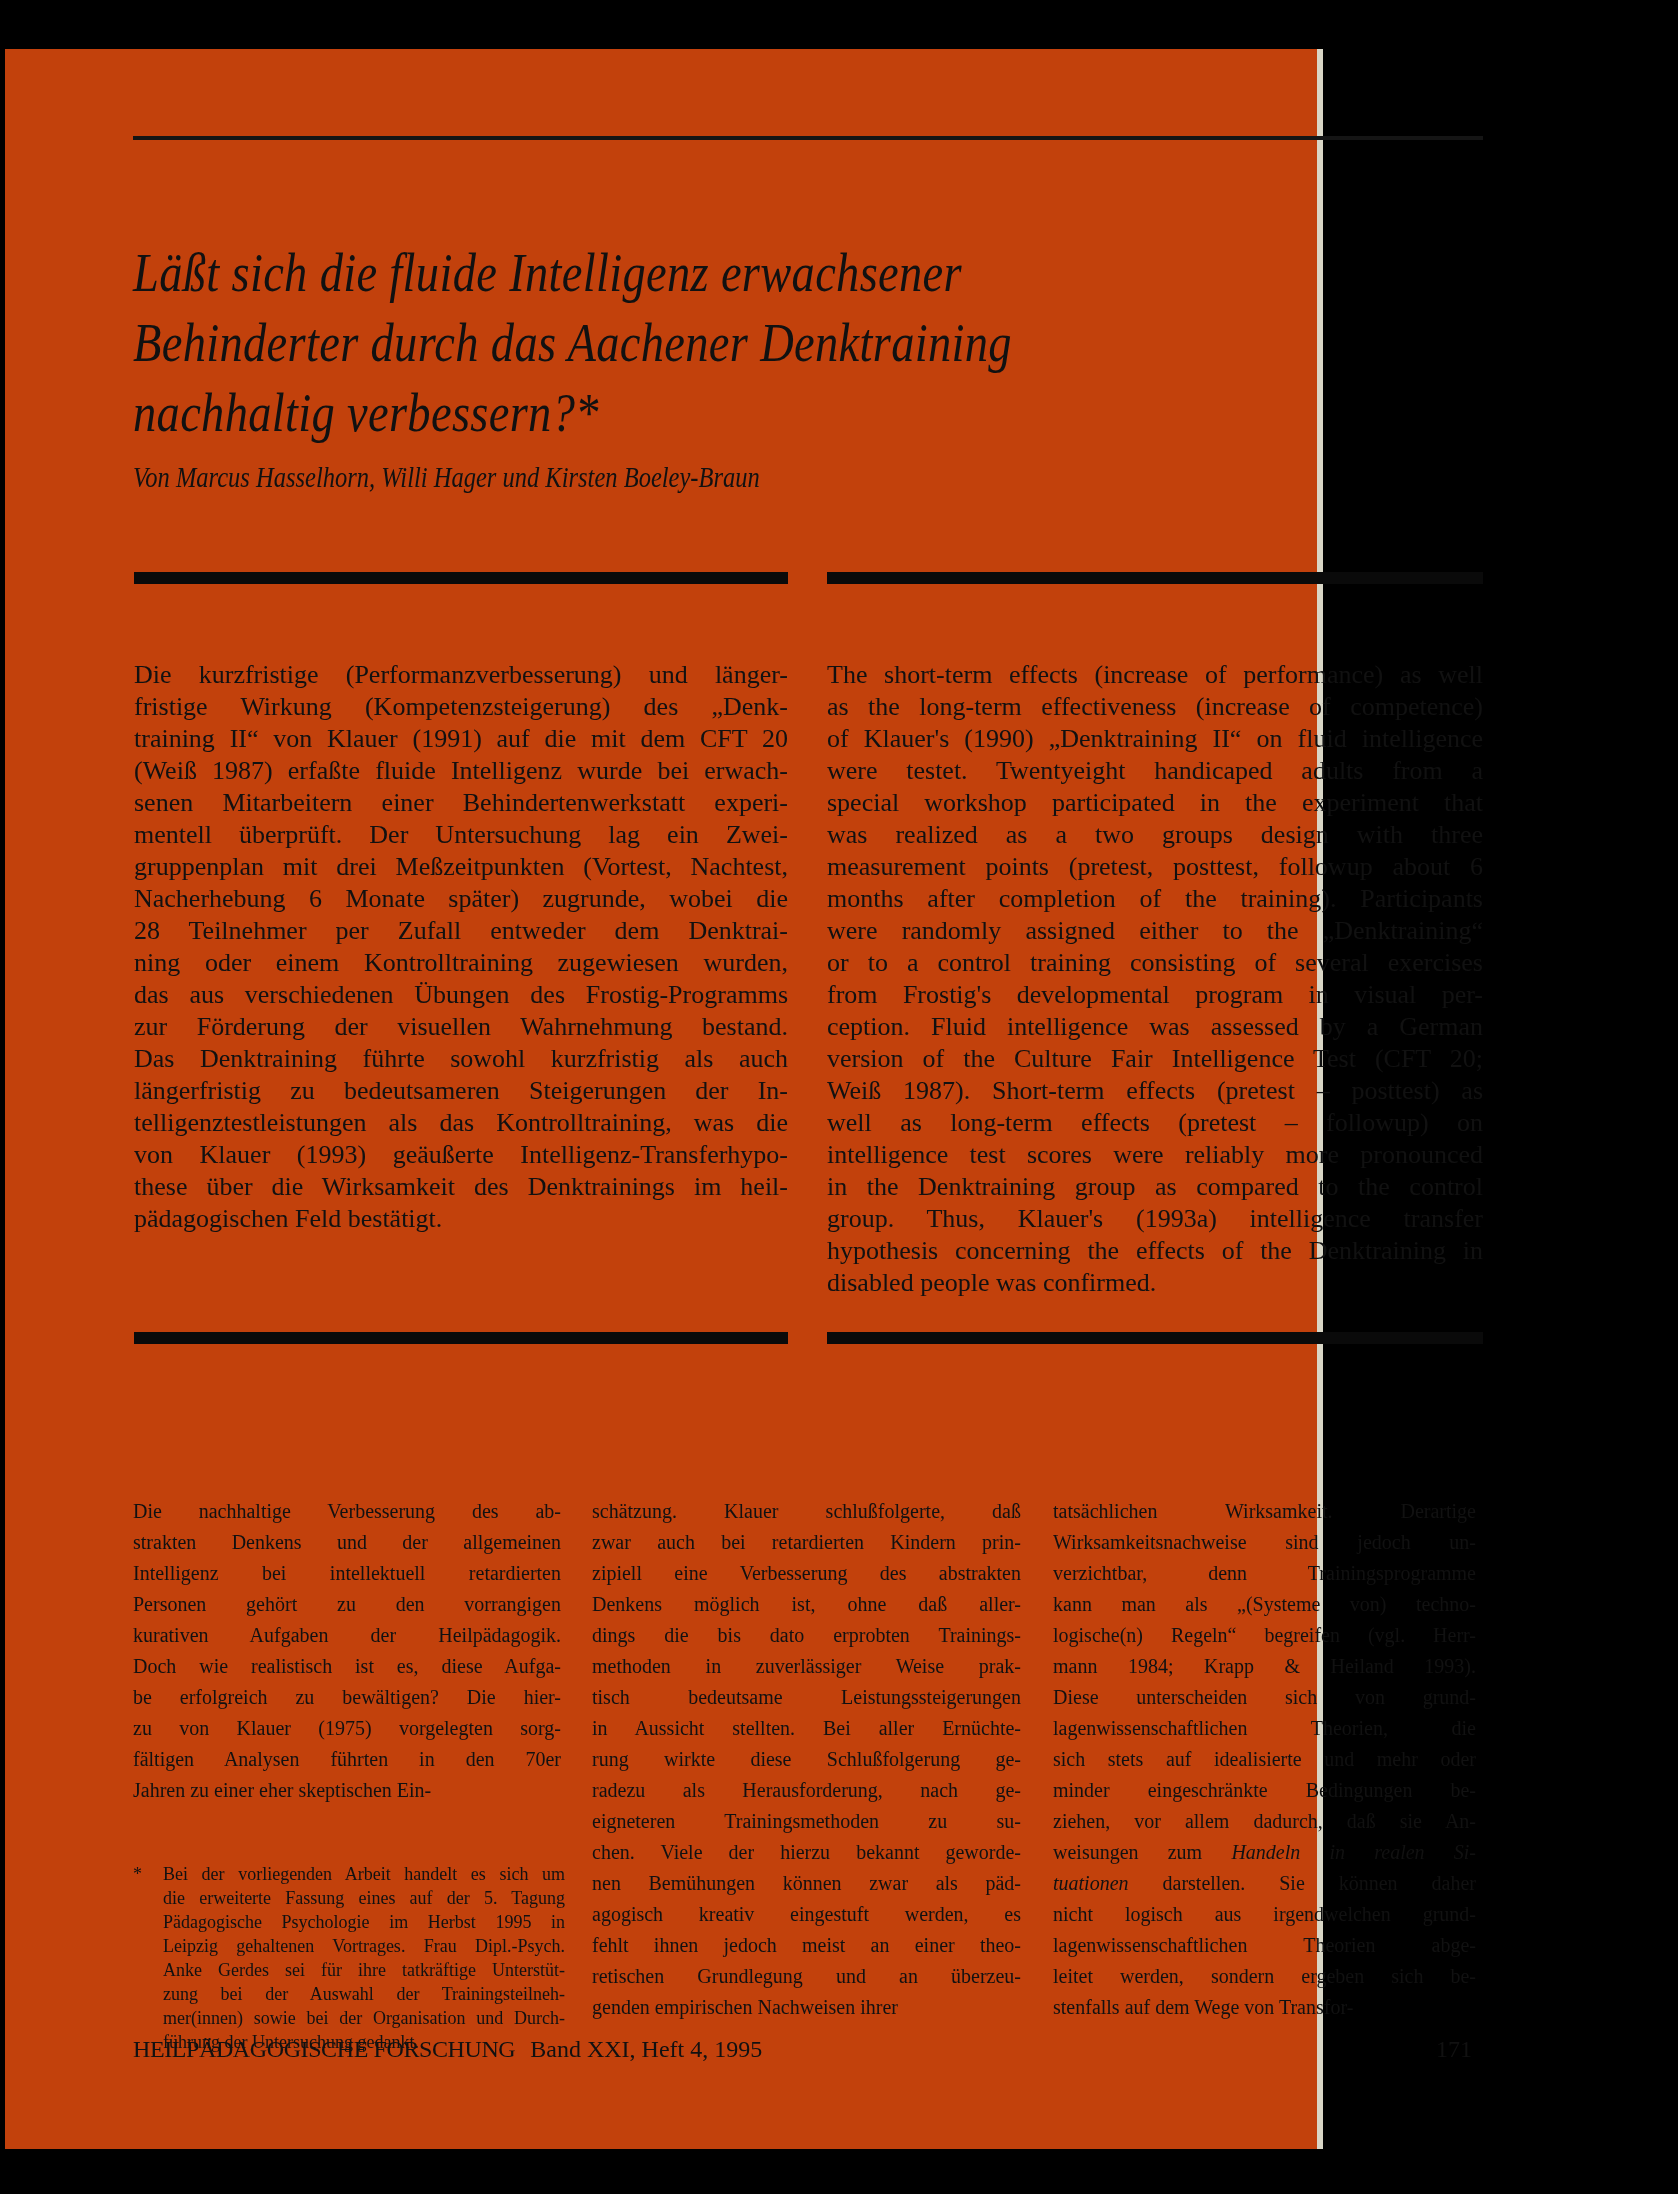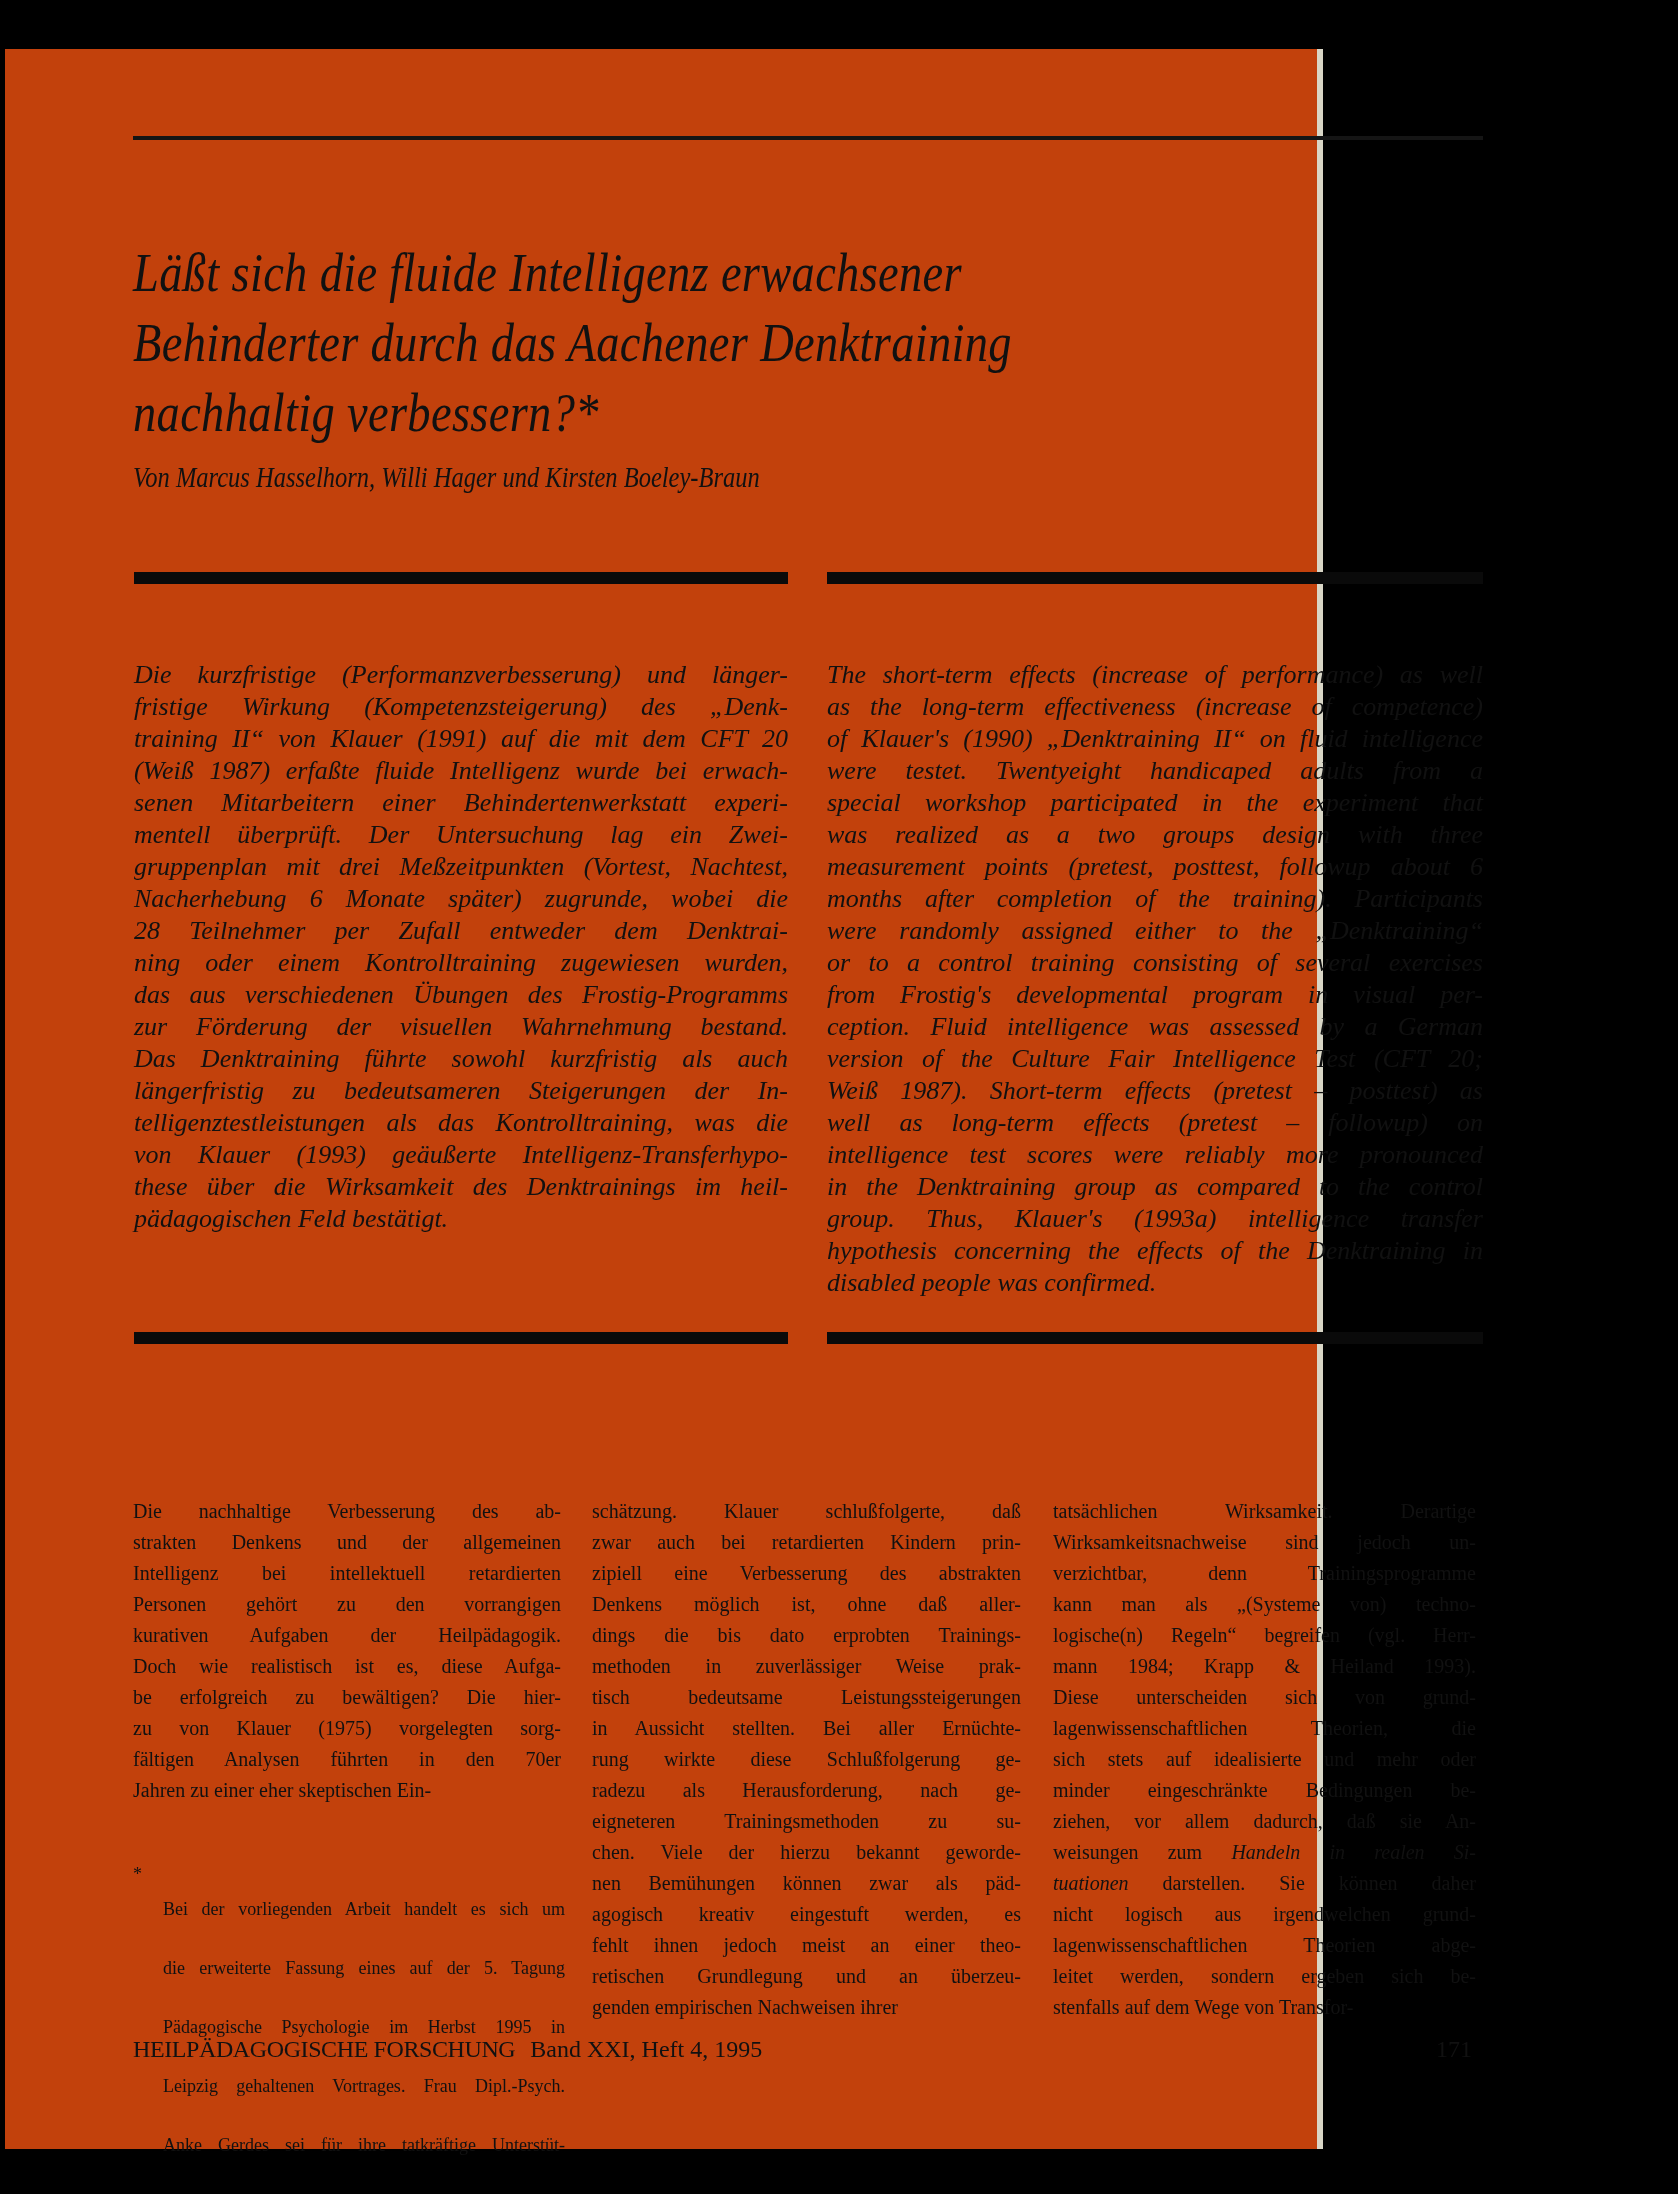--- a/index.html
+++ b/index.html
@@ -6,31 +6,31 @@
   body { width:1679px; height:2194px; background:#000; position:relative; overflow:hidden;
          font-family:"Liberation Serif", "DejaVu Serif", serif; color:#111; }
   .page { position:absolute; left:5px; top:49px; width:1318px; height:2100px; background:#c2410c; }
   .page-edge { position:absolute; right:0; top:0; width:5.9px; height:100%; background:#d9d6c6; }
   .rule-thin { position:absolute; left:128px; top:87px; width:1350px; height:4.2px; background:#151515; }
   .title { position:absolute; left:128px; top:189px; width:1259px; font-style:italic; font-size:54px;
            line-height:70px; letter-spacing:0.4px; transform:scaleX(0.86); transform-origin:left top; }
   .title span { display:block; white-space:nowrap; }
   .authors { position:absolute; left:128px; top:413px; font-style:italic; font-size:28.5px; transform:scaleX(0.86); transform-origin:left top; white-space:nowrap; }
   .rule-thick { position:absolute; height:11.8px; background:#0a0a0a; }
-  .abstract { position:absolute; top:610px; font-style:italic; font-size:26px; line-height:32px;
+  .abstract { position:absolute; top:610px; font-size:26px; line-height:32px;
               text-align:justify; }
   .abstract .line { display:block; white-space:nowrap; text-align:justify; text-align-last:justify; }
   .abstract .line.last { text-align-last:left; }
   .col { position:absolute; top:1447px; font-size:20px; line-height:31px; }
   .col .line { display:block; white-space:nowrap; text-align:justify; text-align-last:justify; }
   .col .line.last { text-align-last:left; }
   .footnote { position:absolute; left:128px; top:1813px; width:432px; font-size:18px; line-height:24px; }
   .footnote .star { position:absolute; left:0; top:0; }
   .footnote .text { position:absolute; left:30px; top:0; width:402px; }
-  .footnote .line { display:block; white-space:nowrap; text-align:justify; text-align-last:justify;margin-top:35px; }
+  .footnote .line { display:block; white-space:nowrap; text-align:justify; text-align-last:justify; }
   .footnote .line.last { text-align-last:left; }
   .footer { position:absolute; left:128px; top:1987px; font-size:24px; white-space:nowrap; }
   .footer .journal { letter-spacing:-0.4px; }
   .footer .issue { margin-left:15px; }
   .pagenum { position:absolute; left:1431px; top:1987px; font-size:24px; }
   em { font-style:italic; }
 </style>
 </head>
 <body>
 

